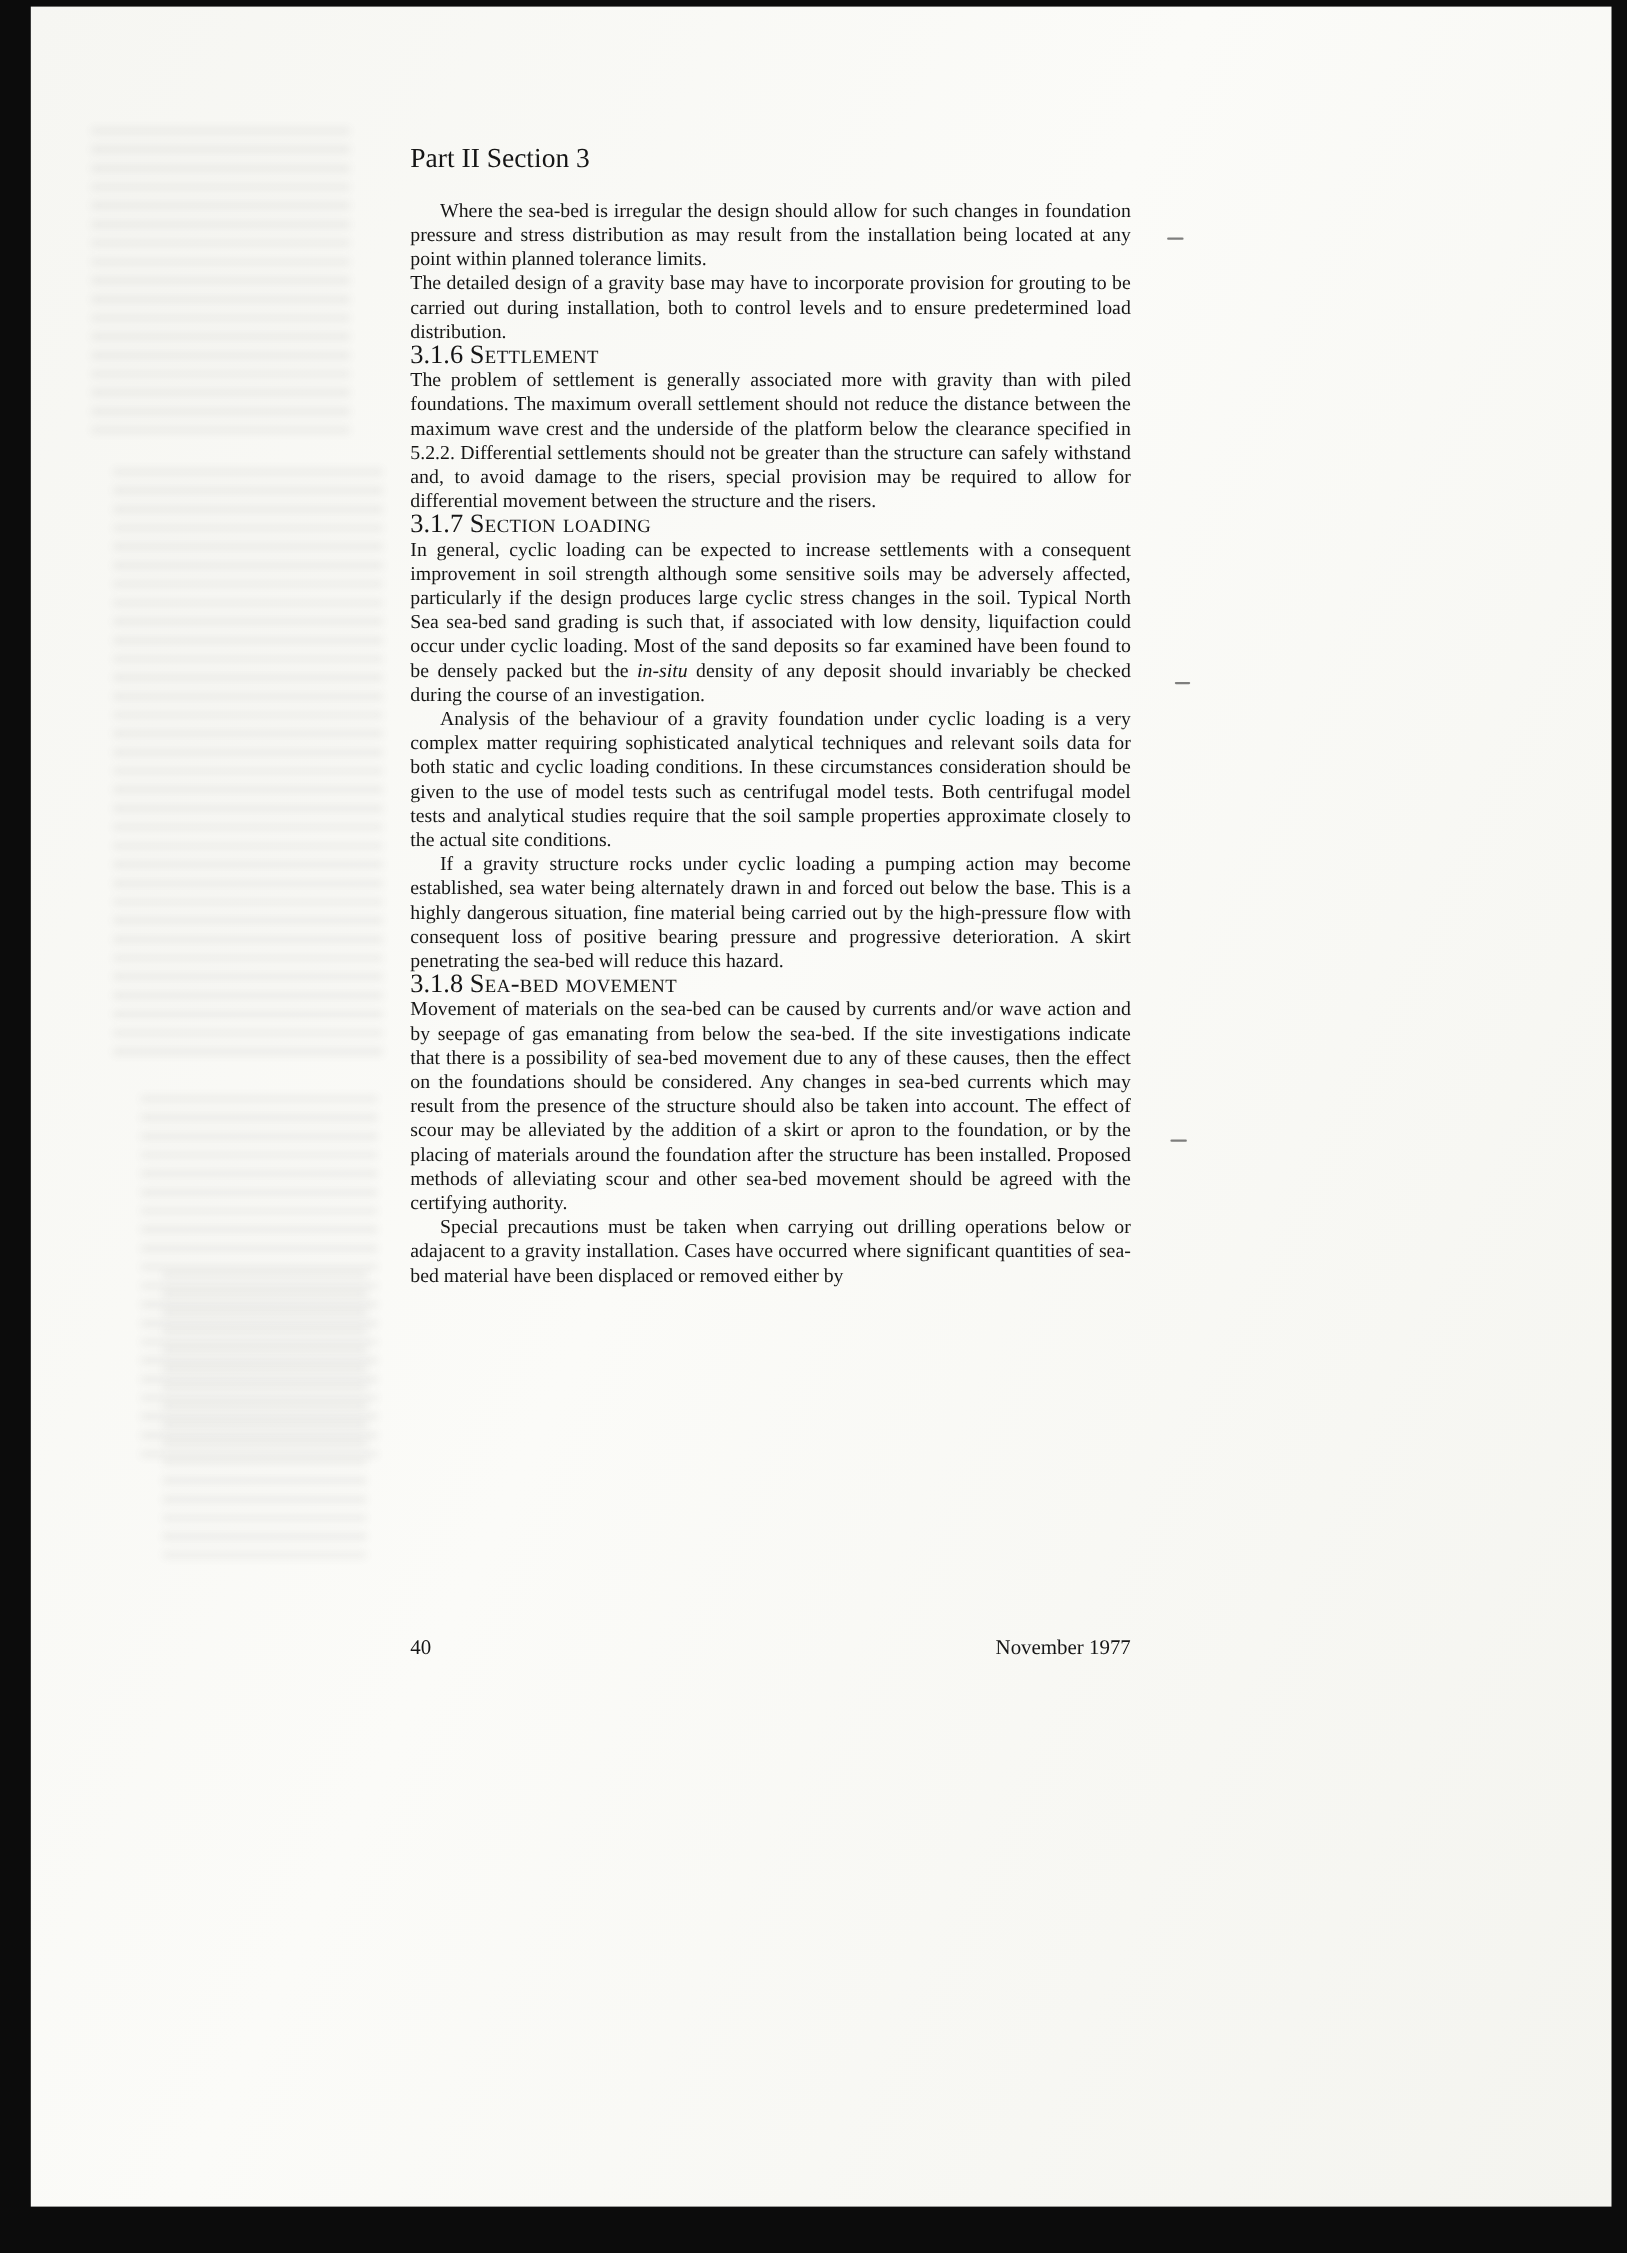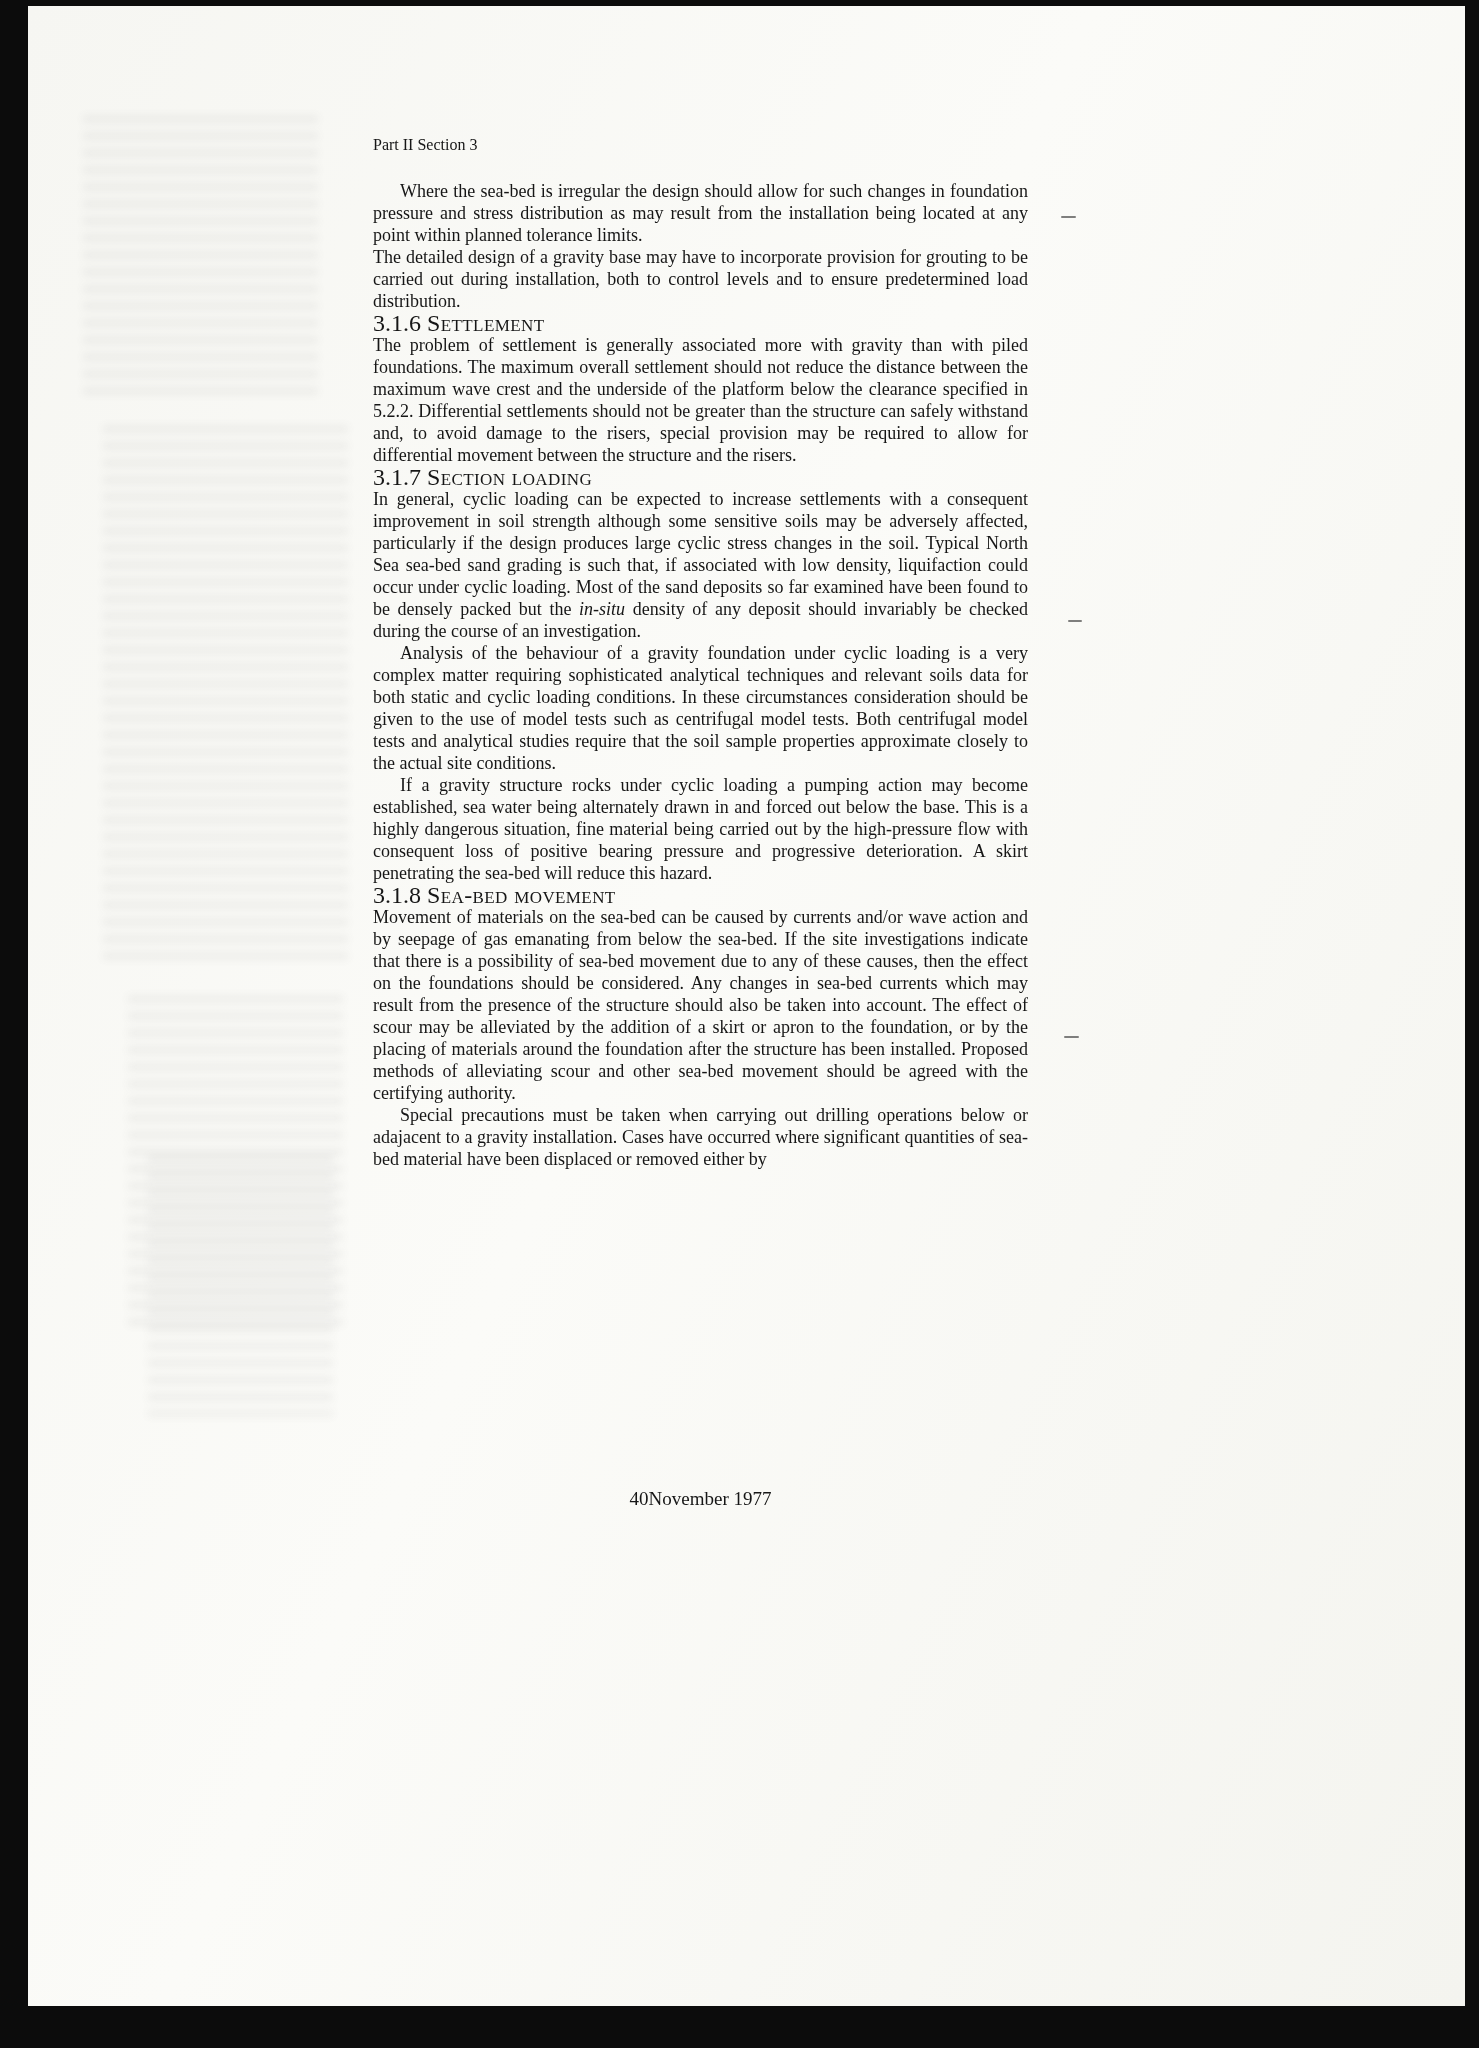--- a/index.html
+++ b/index.html
@@ -33,21 +33,21 @@
     border-radius: 1px;
   }
   .column {
     position: absolute;
     left: 345px;
     top: 128px;
     width: 655px;
     color: #161616;
   }
   .doc-header {
-    font-size: 16px;
+    font-size: 25px;
     line-height: 22px;
     font-weight: normal;
     margin-bottom: 24px;
   }
   .para {
     font-size: 18px;
     line-height: 22px;
     text-align: justify;
   }
   .para.indent { text-indent: 27px; }
@@ -60,21 +60,21 @@
     font-variant: small-caps;
     letter-spacing: 0.4px;
   }
   .para em { font-style: italic; }
   .footer-row {
     position: absolute;
     left: 345px;
     top: 1482px;
     width: 655px;
     display: flex;
-    justify-content: center;
+    justify-content: space-between;
     font-size: 19px;
     color: #161616;
   }
 </style>
 </head>
 <body>
 
 <div class="page">
 
   <div class="smudge" style="left:55px; top:110px; width:235px; height:280px;"></div>

